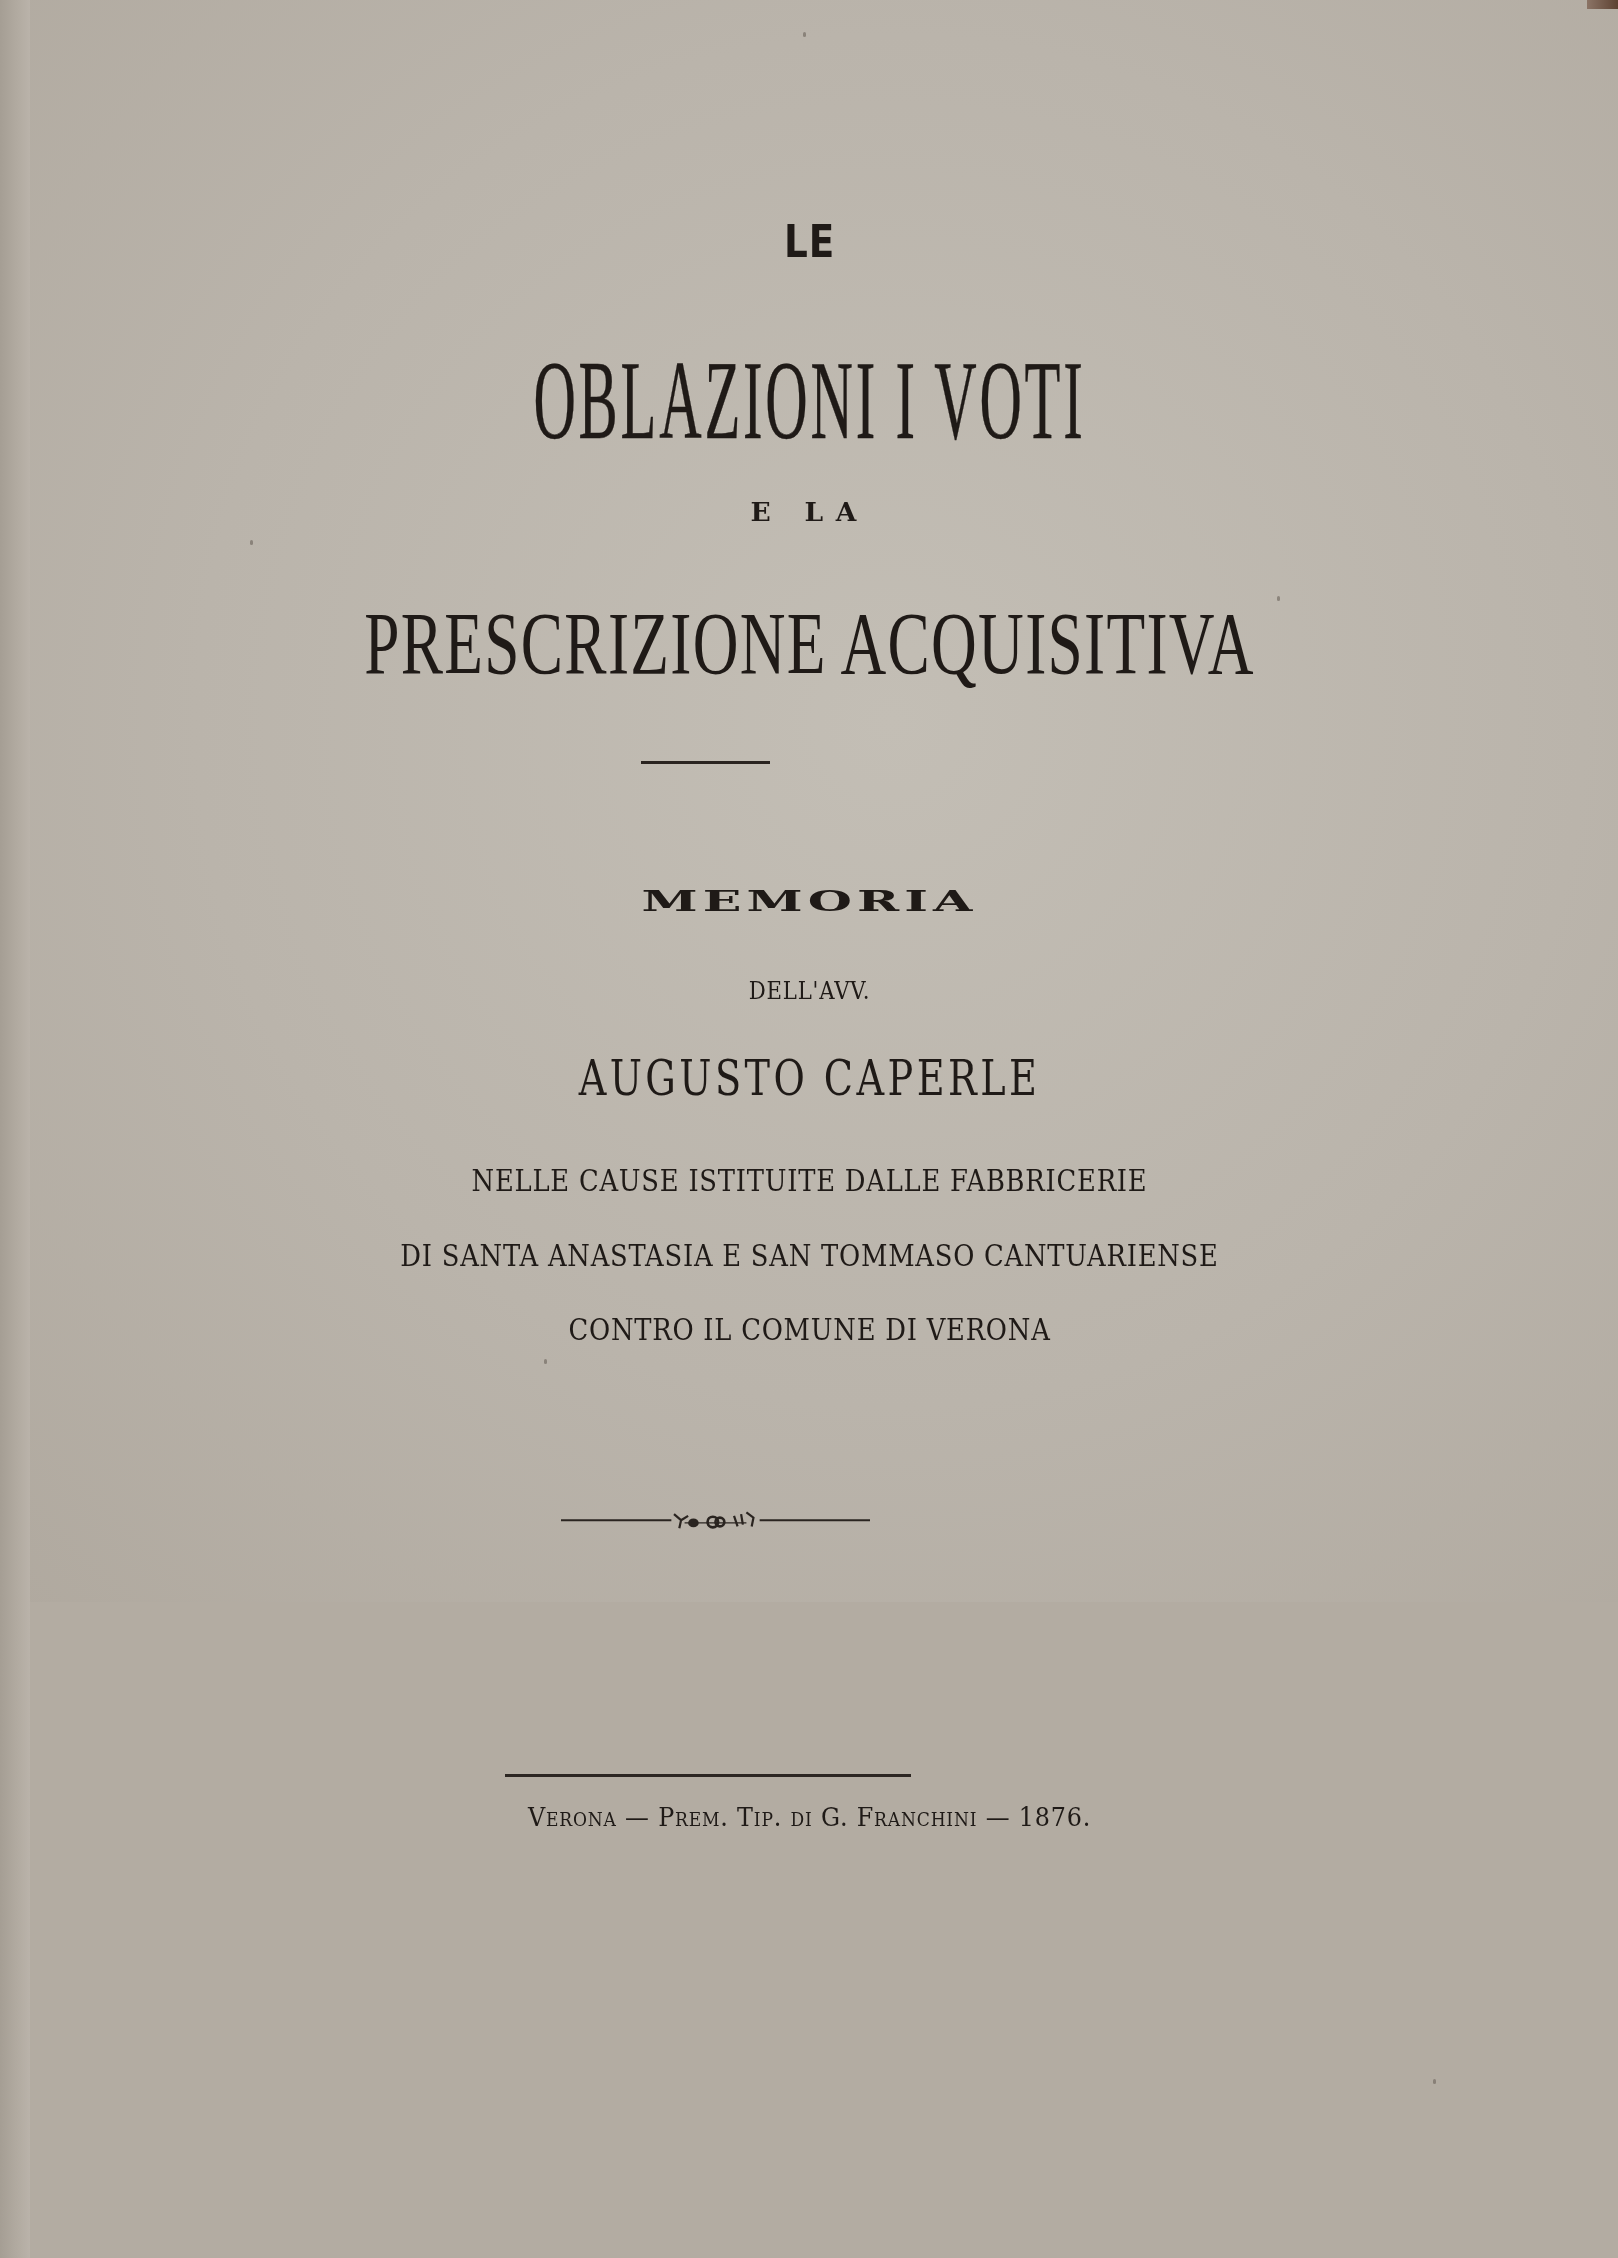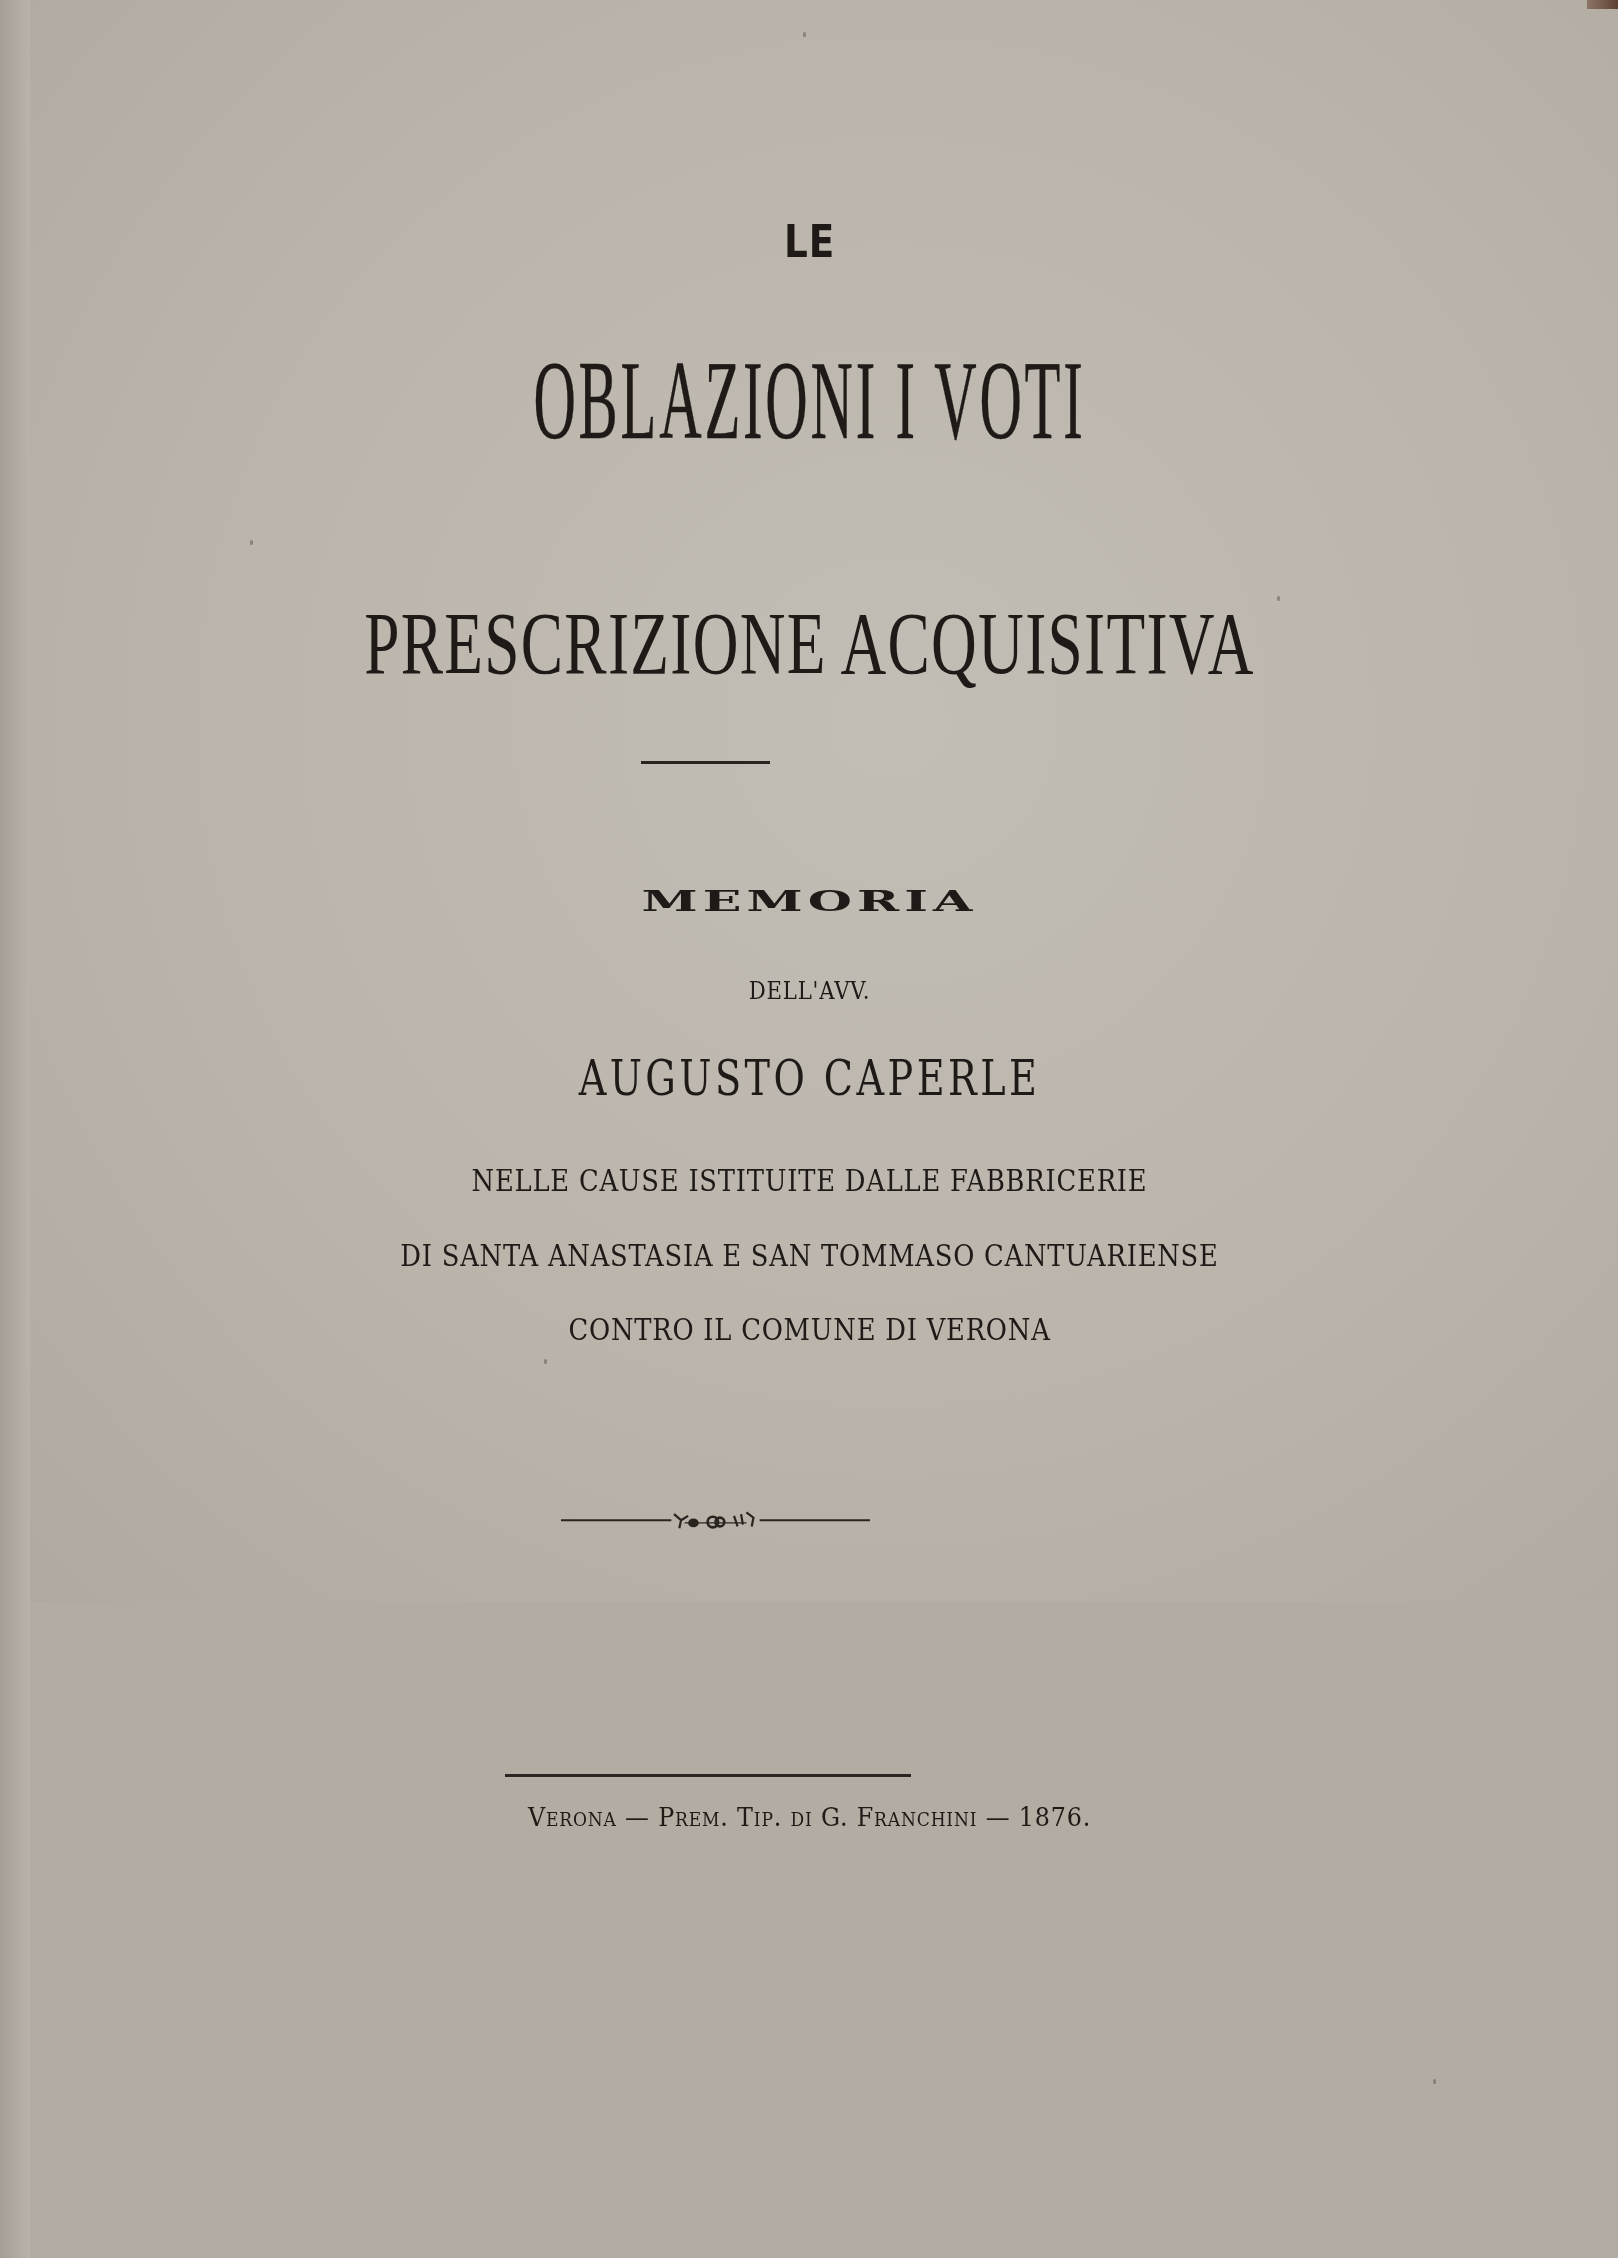--- a/index.html
+++ b/index.html
@@ -78,20 +78,21 @@
 </style>
 </head>
 <body>
 
 <div class="page">
   <div class="spine"></div>
   <div class="corner-tr"></div>
 
   <div class="line title-le">LE</div>
   <div class="line title-main">OBLAZIONI I VOTI</div>
+  <div class="line title-ela">E LA</div>
   <div class="line title-presc">PRESCRIZIONE ACQUISITIVA</div>
 
   <div class="rule-short"></div>
 
   <div class="line memoria">MEMORIA</div>
   <div class="line dell">DELL'AVV.</div>
   <div class="line author">AUGUSTO CAPERLE</div>
 
   <div class="line cause cause-1">NELLE CAUSE ISTITUITE DALLE FABBRICERIE</div>
   <div class="line cause cause-2">DI SANTA ANASTASIA E SAN TOMMASO CANTUARIENSE</div>

